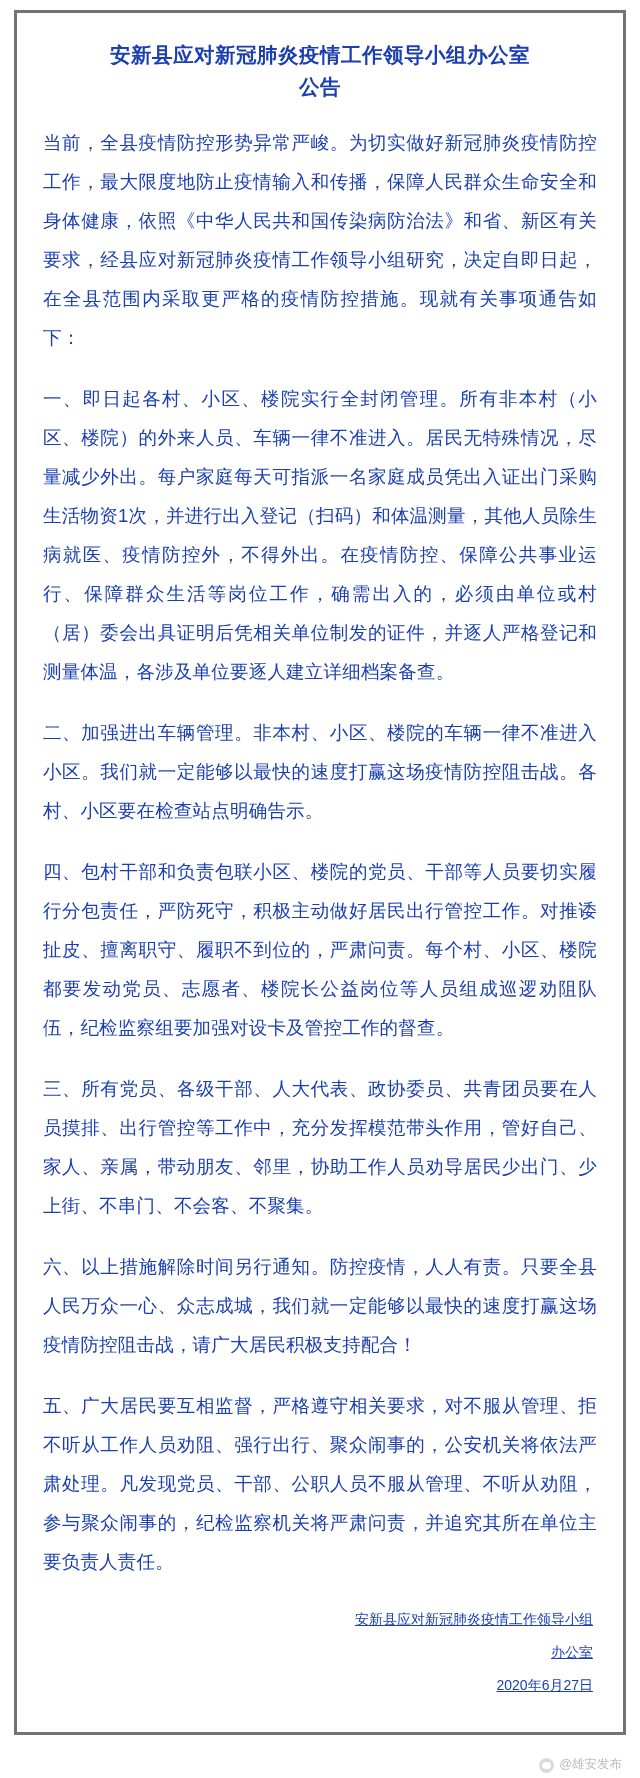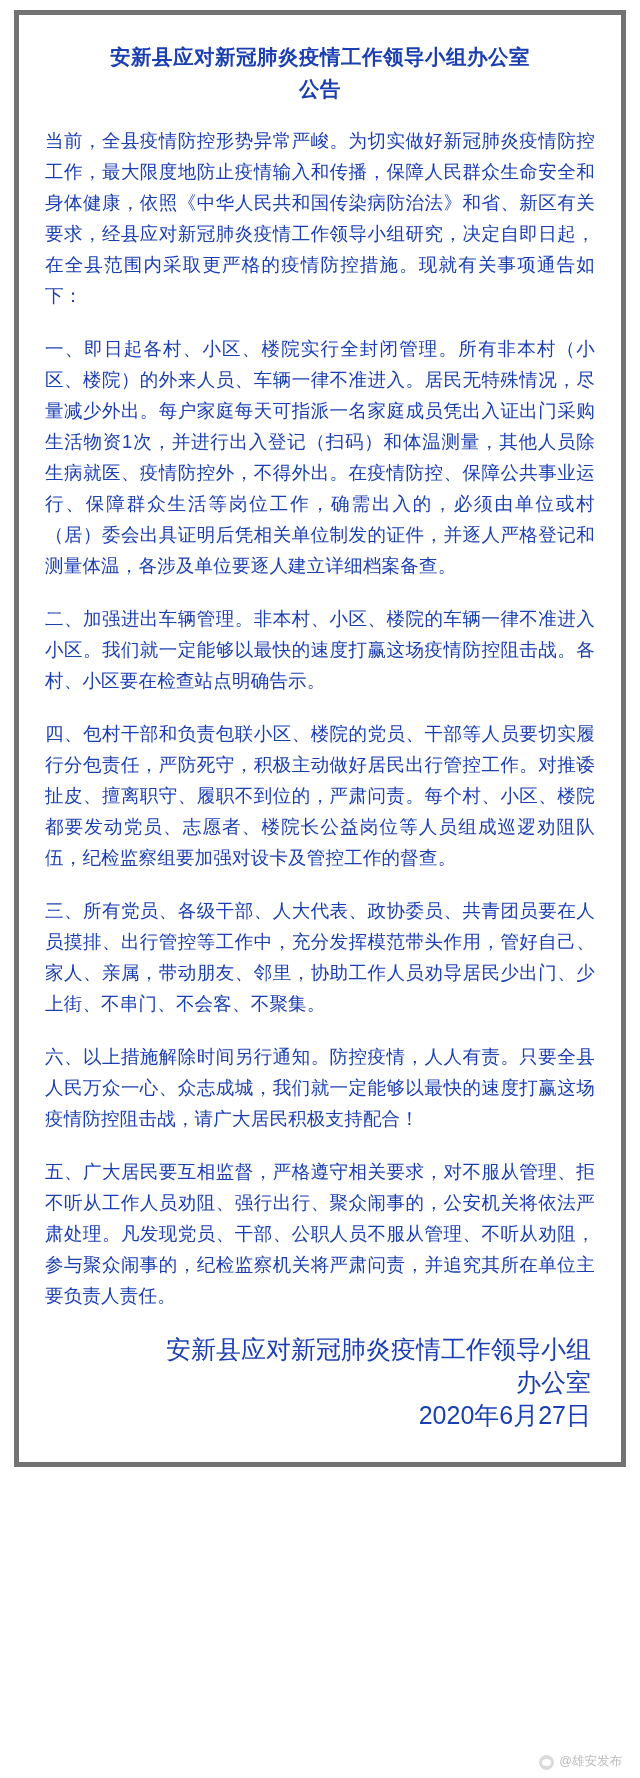--- a/index.html
+++ b/index.html
@@ -14,57 +14,58 @@
   }
   .page {
     position: relative;
     width: 640px;
     min-height: 1778px;
     box-sizing: border-box;
     padding: 10px 14px 46px 14px;
     background: #ffffff;
   }
   .notice-card {
-    border: 5px solid #737373;
+    border: 3px solid #737373;
     box-sizing: border-box;
     padding: 22px 26px 30px 26px;
     background: #ffffff;
   }
   .notice-title {
     color: #1b3fb0;
     font-weight: bold;
     font-size: 20.5px;
     line-height: 32px;
     text-align: center;
     letter-spacing: 0.5px;
     margin: 4px 0 6px 0;
   }
   .notice-title .line2 {
     display: block;
   }
   .body-text {
     color: #1b3fb0;
     font-size: 18.5px;
-    line-height: 31px;
+    line-height: 39px;
     text-align: justify;
     text-justify: inter-ideograph;
     letter-spacing: 0.2px;
   }
   .para {
     margin: 0 0 22px 0;
     text-indent: 0;
   }
   .para.first {
     margin-top: 20px;
   }
   .sign-block {
     color: #1b3fb0;
-    font-size: 25px;
+    font-size: 14px;
     line-height: 33px;
     text-align: right;
+    text-decoration: underline;
   }
   .sign-line {
     display: block;
     padding-right: 4px;
   }
   .watermark {
     position: absolute;
     right: 18px;
     bottom: 8px;
     display: flex;

